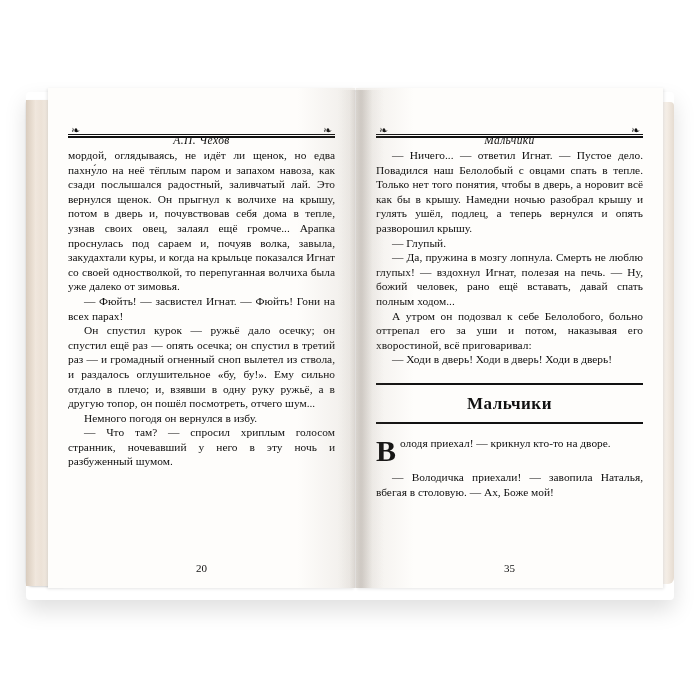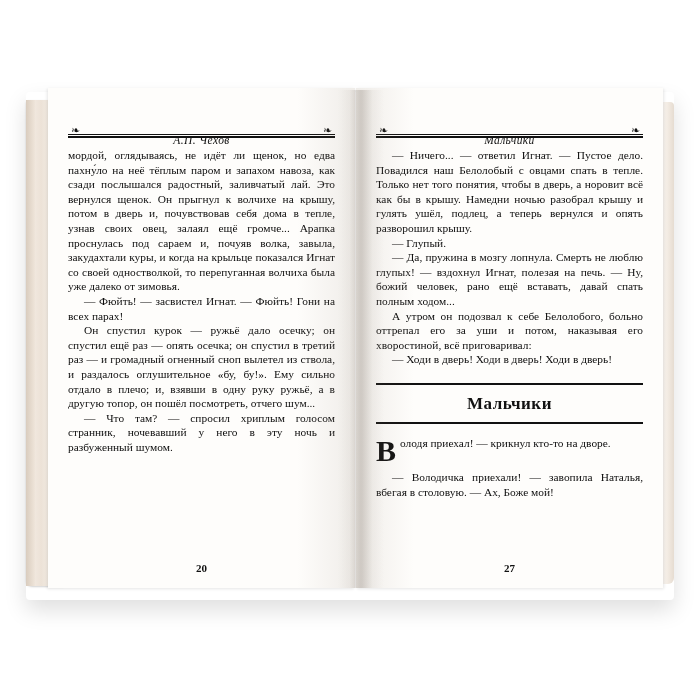--- a/index.html
+++ b/index.html
@@ -194,21 +194,20 @@
 
   
   .folio {
     position: absolute;
     bottom: 14px;
     left: 0; right: 0;
     text-align: center;
     font-family: "Liberation Serif", serif;
     font-size: 11px;
     color: #111;
-    font-weight: bold;
   }
 
   
   .backdrop-shadow {
     position: absolute;
     left: 26px;
     top: 92px;
     width: 648px;
     height: 508px;
     box-shadow: 0 10px 22px rgba(0,0,0,0.13);
@@ -234,20 +233,21 @@
         <span class="orn l">❧</span>
         <span class="orn r">❧</span>
         <div class="title">А.П. Чехов</div>
         <div class="rule"></div>
       </div>
 
       <div class="body-text">
         <p class="noind">мордой, оглядываясь, не идёт ли щенок, но едва пахну́ло на неё тёплым паром и запахом навоза, как сзади послышался радостный, заливчатый лай. Это вернулся щенок. Он прыгнул к волчихе на крышу, потом в дверь и, почувствовав себя дома в тепле, узнав своих овец, залаял ещё громче... Арапка проснулась под сараем и, почуяв волка, завыла, закудахтали куры, и когда на крыльце показался Игнат со своей одностволкой, то перепуганная волчиха была уже далеко от зимовья.</p>
         <p>— Фюйть! — засвистел Игнат. — Фюйть! Гони на всех парах!</p>
         <p>Он спустил курок — ружьё дало осечку; он спустил ещё раз — опять осечка; он спустил в третий раз — и громадный огненный сноп вылетел из ствола, и раздалось оглушительное «бу, бу!». Ему сильно отдало в плечо; и, взявши в одну руку ружьё, а в другую топор, он пошёл посмотреть, отчего шум...</p>
+        <p>Немного погодя он вернулся в избу.</p>
         <p>— Что там? — спросил хриплым голосом странник, ночевавший у него в эту ночь и разбуженный шумом.</p>
       </div>
 
       <div class="folio">20</div>
     </div>
 
     <div class="page right">
 
       <div class="runhead">
         <span class="orn l">❧</span>
@@ -268,18 +268,18 @@
         <div class="story-title">Мальчики</div>
       </div>
 
       <div class="body-text">
         <p class="noind dropcap-para">
           <span class="dropcap">В</span><span>олодя приехал! — крикнул кто-то на дворе.</span>
         </p>
         <p>— Володичка приехали! — завопила Наталья, вбегая в столовую. — Ах, Боже мой!</p>
       </div>
 
-      <div class="folio">27</div>
+      <div class="folio">35</div>
     </div>
 
     <div class="gutter"></div>
   </div>
 </div>
 
 </body></html>

